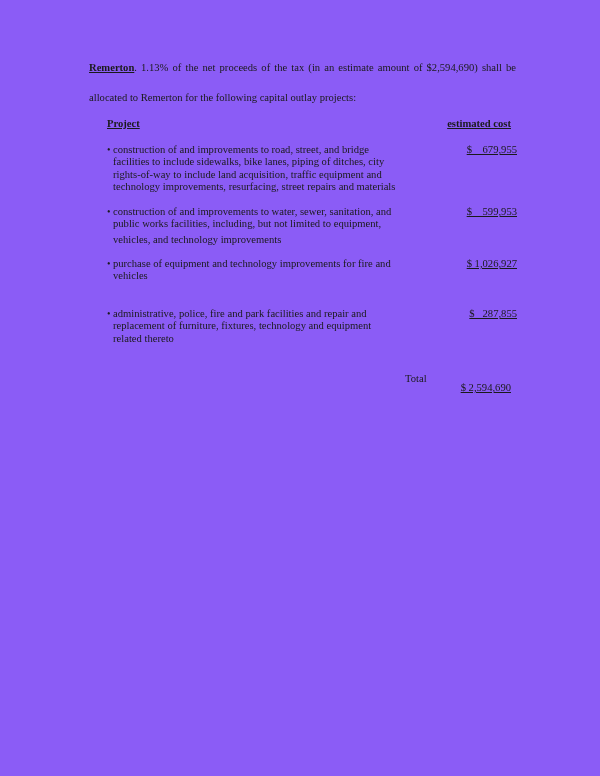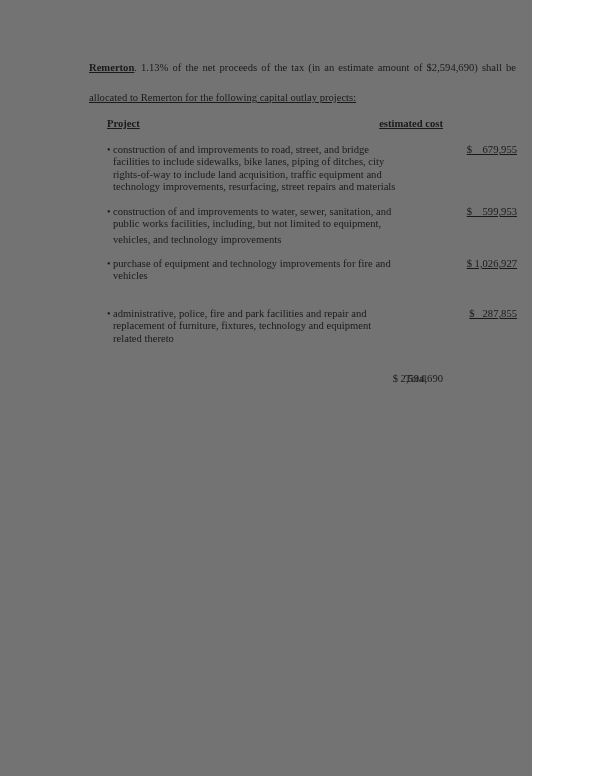--- a/index.html
+++ b/index.html
@@ -12,38 +12,37 @@
       height: 776px;
       position: relative;
       overflow: hidden;
       font-family: "Liberation Serif", "DejaVu Serif", serif;
       color: #1a1a1a;
       font-size: 10.6px;
     }
     .page {
       position: absolute;
       left: 0; top: 0;
-      width: 532px; height: 776px;
-      background: #737373;
+      width: 600px; height: 776px;
+      background: #8b5cf6;
     }
     .intro-line1 {
       position: absolute;
       top: 62px;
       left: 89px;
       width: 427px;
       white-space: nowrap;
       text-align: justify;
       text-align-last: justify;
     }
     .intro-line2 {
       position: absolute;
       top: 92px;
       left: 89px;
       white-space: nowrap;
-      text-decoration: underline;
     }
     .bold-u {
       font-weight: bold;
       text-decoration: underline;
     }
     .hdr-project {
       position: absolute;
       top: 118px;
       left: 107px;
       font-weight: bold;
@@ -80,22 +79,23 @@
       white-space: pre;
       text-decoration: underline;
     }
     .total-label {
       position: absolute;
       top: 373px;
       left: 405px;
     }
     .total-value {
       position: absolute;
-      top: 373px;
+      top: 382px;
       right: 89px;
+      text-decoration: underline;
     }
   </style>
 </head>
 <body>
 
 <div class="page">
 
   <div class="intro-line1"><span class="bold-u">Remerton</span><span>.  1.13% of the net proceeds of the tax (in an estimate amount of $2,594,690) shall be</span></div>
 
   <div class="intro-line2">allocated to Remerton for the following capital outlay projects:</div>

